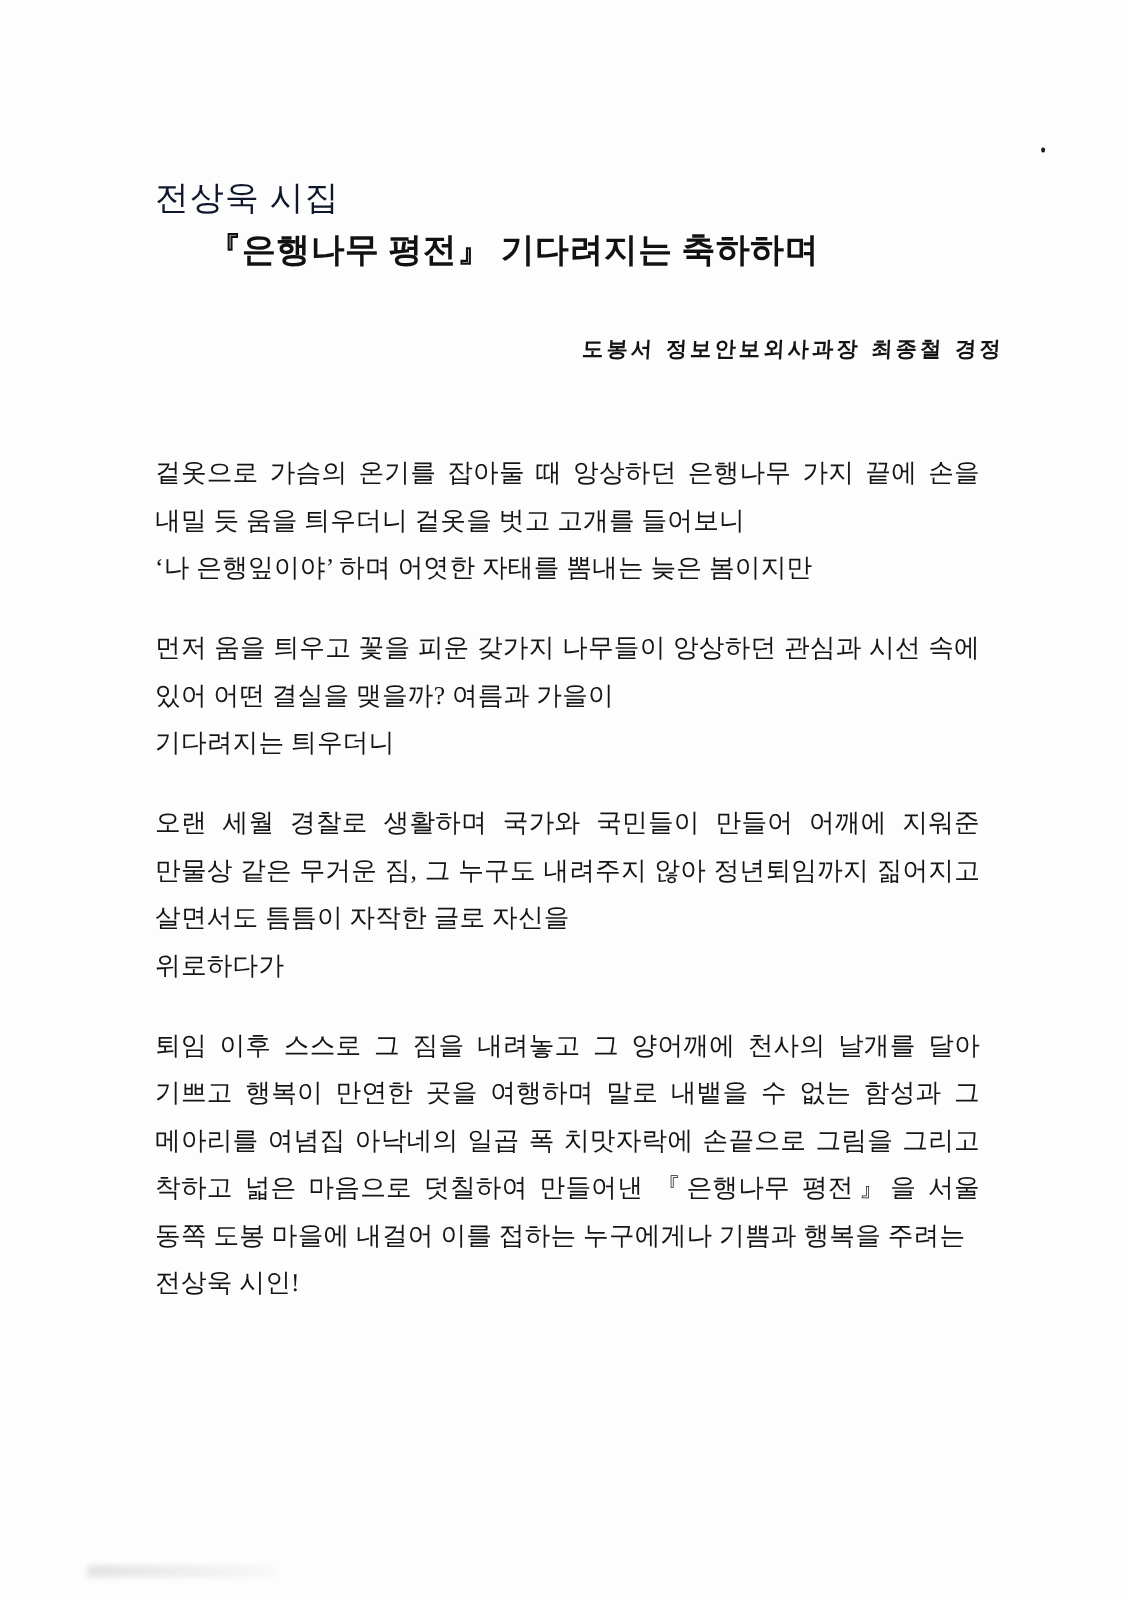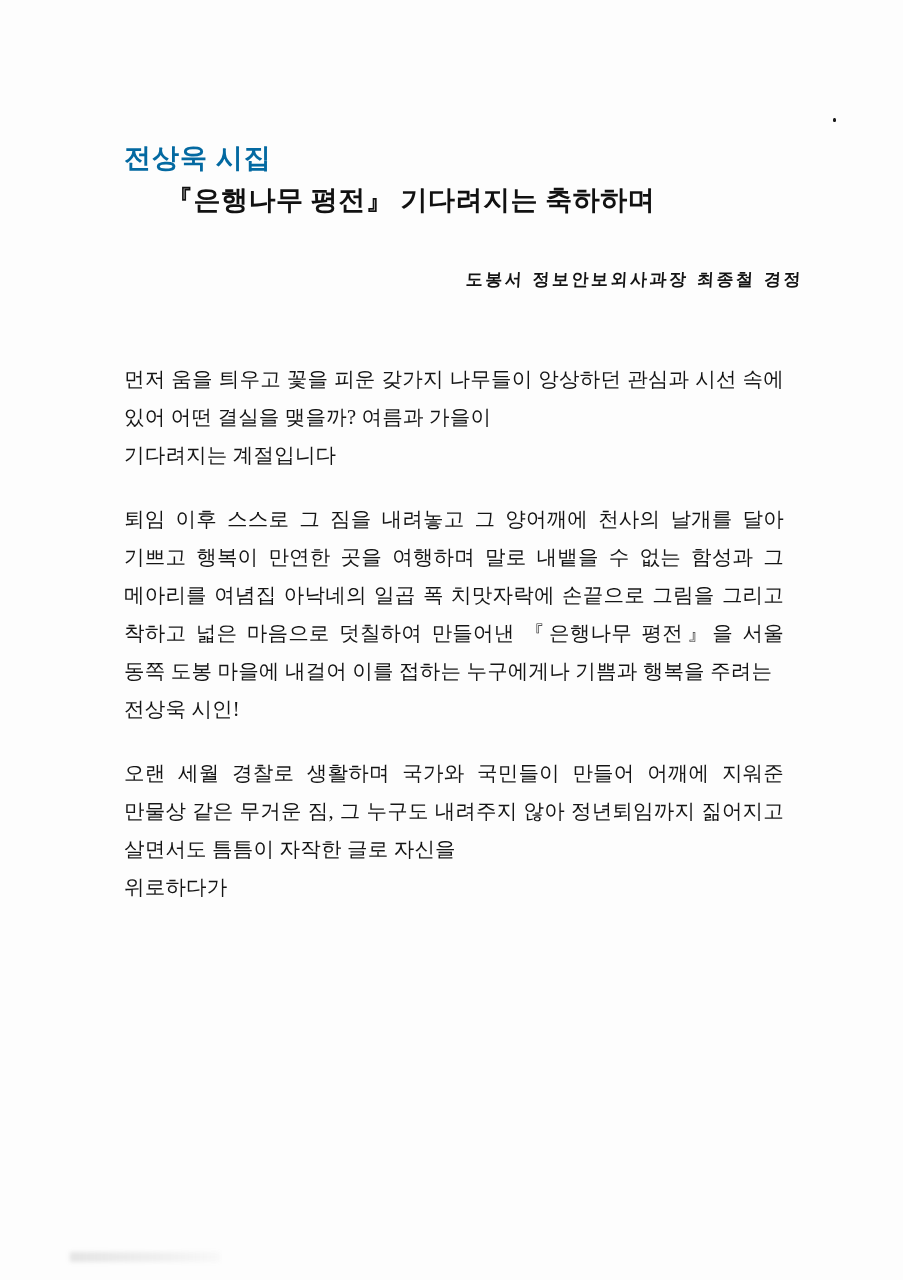--- a/index.html
+++ b/index.html
@@ -34,23 +34,23 @@
   }
 
   .title-block {
     position: absolute;
     top: 140px;
     left: 124px;
     right: 90px;
   }
   .title-line-1 {
     font-size: 27px;
-    font-weight: 700;
+    font-weight: 400;
     letter-spacing: 1px;
-    color: #0369a1;
+    color: #0f172a;
     line-height: 1.35;
   }
   .title-line-2 {
     font-size: 27px;
     font-weight: 700;
     letter-spacing: 0.5px;
     color: #111;
     line-height: 1.35;
     margin-top: 6px;
     padding-left: 42px;
@@ -113,41 +113,46 @@
 
   <div class="title-block">
     <div class="title-line-1">전상욱 시집</div>
     <div class="title-line-2">『은행나무 평전』 기다려지는 축하하며</div>
   </div>
 
   <div class="byline">도봉서 정보안보외사과장 최종철 경정</div>
 
   <div class="body-block">
 
+    <p class="para">
+      <span>겉옷으로 가슴의 온기를 잡아둘 때 앙상하던 은행나무 가지 끝에</span>
+      <span>손을 내밀 듯 움을 틔우더니 겉옷을 벗고 고개를 들어보니</span>
+      <span class="last-line">‘나 은행잎이야’ 하며 어엿한 자태를 뽐내는 늦은 봄이지만</span>
+    </p>
 
     <p class="para">
       <span>먼저 움을 틔우고 꽃을 피운 갖가지 나무들이 앙상하던</span>
       <span>관심과 시선 속에 있어 어떤 결실을 맺을까? 여름과 가을이</span>
-      <span class="last-line">기다려지는 계절입니다</span>
+      <span class="last-line">기다려지는 틔우더니</span>
+    </p>
+
+    <p class="para">
+      <span>오랜 세월 경찰로 생활하며 국가와 국민들이 만들어 어깨에</span>
+      <span>지워준 만물상 같은 무거운 짐, 그 누구도 내려주지 않아</span>
+      <span>정년퇴임까지 짊어지고 살면서도 틈틈이 자작한 글로 자신을</span>
+      <span class="last-line">위로하다가</span>
     </p>
 
     <p class="para">
       <span>퇴임 이후 스스로 그 짐을 내려놓고 그 양어깨에 천사의</span>
       <span>날개를 달아 기쁘고 행복이 만연한 곳을 여행하며 말로</span>
       <span>내뱉을 수 없는 함성과 그 메아리를 여념집 아낙네의 일곱 폭</span>
       <span>치맛자락에 손끝으로 그림을 그리고 착하고 넓은 마음으로</span>
       <span>덧칠하여 만들어낸 『은행나무 평전』을 서울 동쪽 도봉</span>
       <span>마을에 내걸어 이를 접하는 누구에게나 기쁨과 행복을 주려는</span>
       <span class="last-line">전상욱 시인!</span>
     </p>
 
-    <p class="para">
-      <span>오랜 세월 경찰로 생활하며 국가와 국민들이 만들어 어깨에</span>
-      <span>지워준 만물상 같은 무거운 짐, 그 누구도 내려주지 않아</span>
-      <span>정년퇴임까지 짊어지고 살면서도 틈틈이 자작한 글로 자신을</span>
-      <span class="last-line">위로하다가</span>
-    </p>
-
   </div>
 
   <div class="footer-smudge"></div>
 
 </div>
 
 </body></html>

